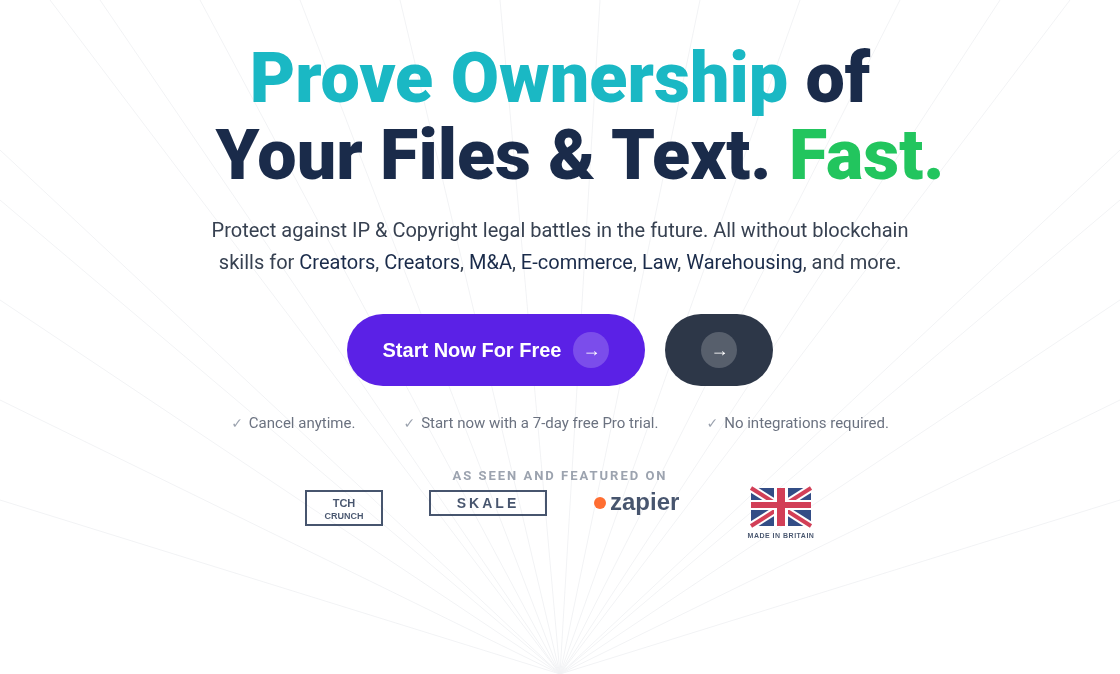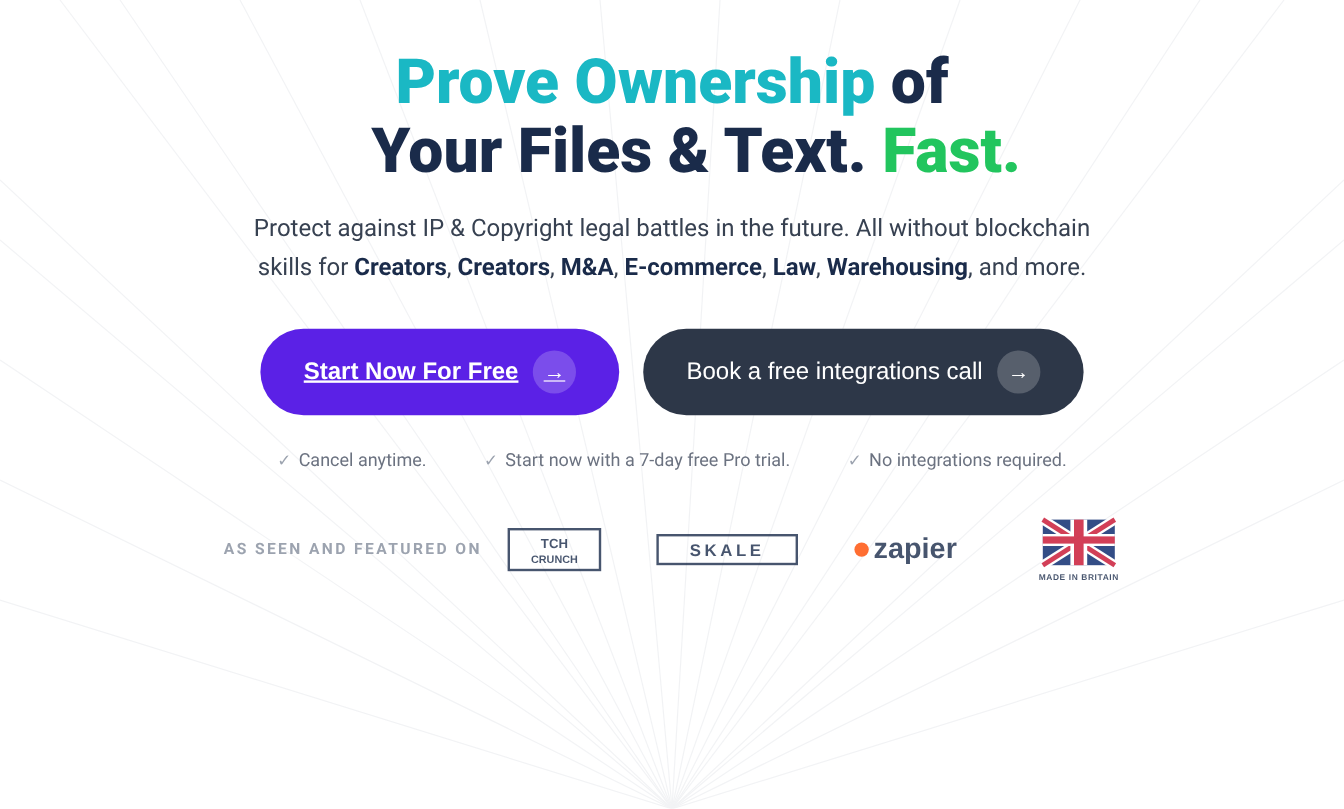--- a/index.html
+++ b/index.html
@@ -24,21 +24,21 @@
       position: relative;
       z-index: 1;
       display: flex;
       flex-direction: column;
       align-items: center;
       padding-top: 40px;
       text-align: center;
     }
 
     .headline {
-      font-size: 52px;
+      font-size: 70px;
       font-weight: 900;
       line-height: 1.1;
       margin-bottom: 20px;
       max-width: 900px;
     }
 
     .headline-line1 {
       display: block;
     }
 
@@ -65,21 +65,21 @@
 
     .subtitle {
       font-size: 20px;
       color: #374151;
       max-width: 740px;
       line-height: 1.6;
       margin-bottom: 36px;
     }
 
     .subtitle strong {
-      font-weight: 700;
+      font-weight: 400;
       color: #1a2b4a;
     }
 
     .buttons-row {
       display: flex;
       gap: 20px;
       margin-bottom: 28px;
       align-items: center;
     }
 
@@ -89,21 +89,20 @@
       border: none;
       border-radius: 50px;
       padding: 18px 36px;
       font-size: 20px;
       font-weight: 600;
       cursor: pointer;
       display: flex;
       align-items: center;
       gap: 12px;
       white-space: nowrap;
-      text-decoration: underline;
     }
 
     .btn-arrow {
       width: 36px;
       height: 36px;
       background: rgba(255,255,255,0.2);
       border-radius: 50%;
       display: flex;
       align-items: center;
       justify-content: center;
@@ -140,36 +139,35 @@
       font-size: 15px;
     }
 
     .check-icon {
       color: #9ca3af;
       font-size: 14px;
     }
 
     .featured-section {
       display: flex;
-      flex-direction: row;
-      align-items: center;
-      gap: 20px;
+      flex-direction: column;
+      align-items: center;
     }
 
     .featured-label {
       font-size: 13px;
       font-weight: 700;
       letter-spacing: 2px;
       color: #9ca3af;
       text-transform: uppercase;
     }
 
     .logos-row {
       display: flex;
-      align-items: center;
+      align-items: flex-start;
       gap: 44px;
     }
 
     .logo-item {
       display: flex;
       align-items: center;
       justify-content: center;
       opacity: 0.8;
     }
   </style>
@@ -218,21 +216,20 @@
   <p class="subtitle">
     Protect against IP &amp; Copyright legal battles in the future. All without blockchain skills for <strong>Creators</strong>, <strong>Creators</strong>, <strong>M&amp;A</strong>, <strong>E-commerce</strong>, <strong>Law</strong>, <strong>Warehousing</strong>, and more.
   </p>
 
   <div class="buttons-row">
     <button class="btn-primary">
       <span>Start Now For Free</span>
       <span class="btn-arrow">→</span>
     </button>
     <button class="btn-secondary">
-      <span>Book a free integrations call</span>
       <span class="btn-arrow">→</span>
     </button>
   </div>
 
   <div class="trust-row">
     <div class="trust-item">
       <span class="check-icon">✓</span>
       <span>Cancel anytime.</span>
     </div>
     <div class="trust-item">

